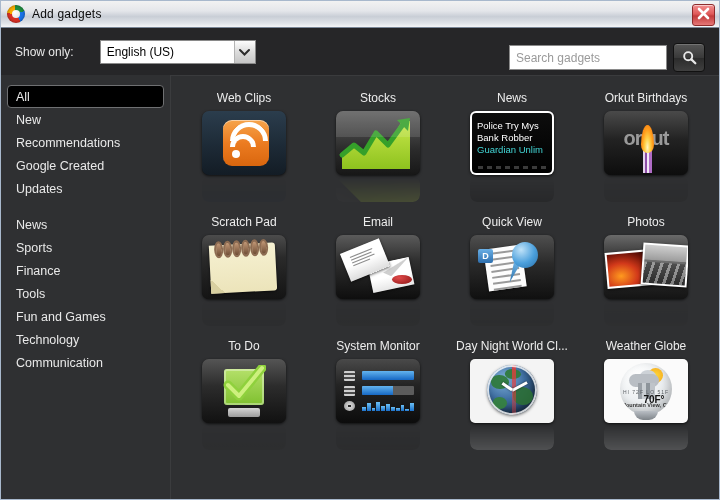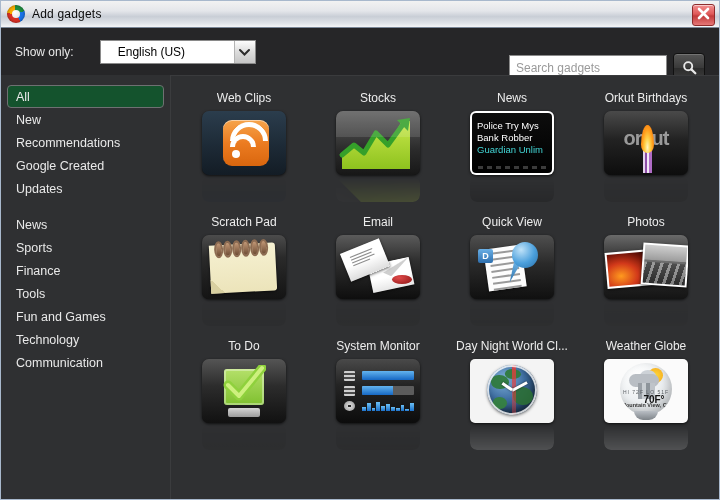--- a/index.html
+++ b/index.html
@@ -95,37 +95,37 @@
     height: 24px;
     background: #ffffff;
     border: 1px solid #8a8a8a;
     display: flex;
     align-items: center;
     box-sizing: border-box;
     cursor: pointer;
   }
   .lang-value {
     flex: 1;
-    padding-left: 17px;
+    padding-left: 6px;
     font-size: 12px;
     color: #000;
     white-space: nowrap;
     overflow: hidden;
   }
   .lang-arrow {
     width: 20px; height: 22px;
     background: linear-gradient(to bottom, #fdfdfd, #dcdcdc 50%, #c6c6c6);
     border-left: 1px solid #b3b3b3;
     display: flex; align-items: center; justify-content: center;
   }
   .lang-arrow svg { display: block; }
 
   .search-wrap {
     position: absolute;
-    right: 14px; top: 25px;
+    right: 14px; top: 15px;
     display: flex;
     align-items: center;
   }
   .search-input {
     width: 158px;
     height: 25px;
     background: #fff;
     border: 1px solid #8a8a8a;
     box-sizing: border-box;
     font-family: "Liberation Sans", sans-serif;
@@ -168,21 +168,21 @@
     padding-left: 8px;
     color: #e9e9e9;
     font-size: 12.5px;
     white-space: nowrap;
     cursor: pointer;
     border: 1px solid transparent;
     border-radius: 4px;
     box-sizing: border-box;
   }
   .side-item.selected {
-    background: #14532d;
+    background: #000000;
     border: 1px solid #6f7072;
   }
   .side-gap { height: 13px; }
 
   
   .content {
     flex: 1;
     position: relative;
     background: #2f3032;
     border-top: 1px solid #3a3b3d;

